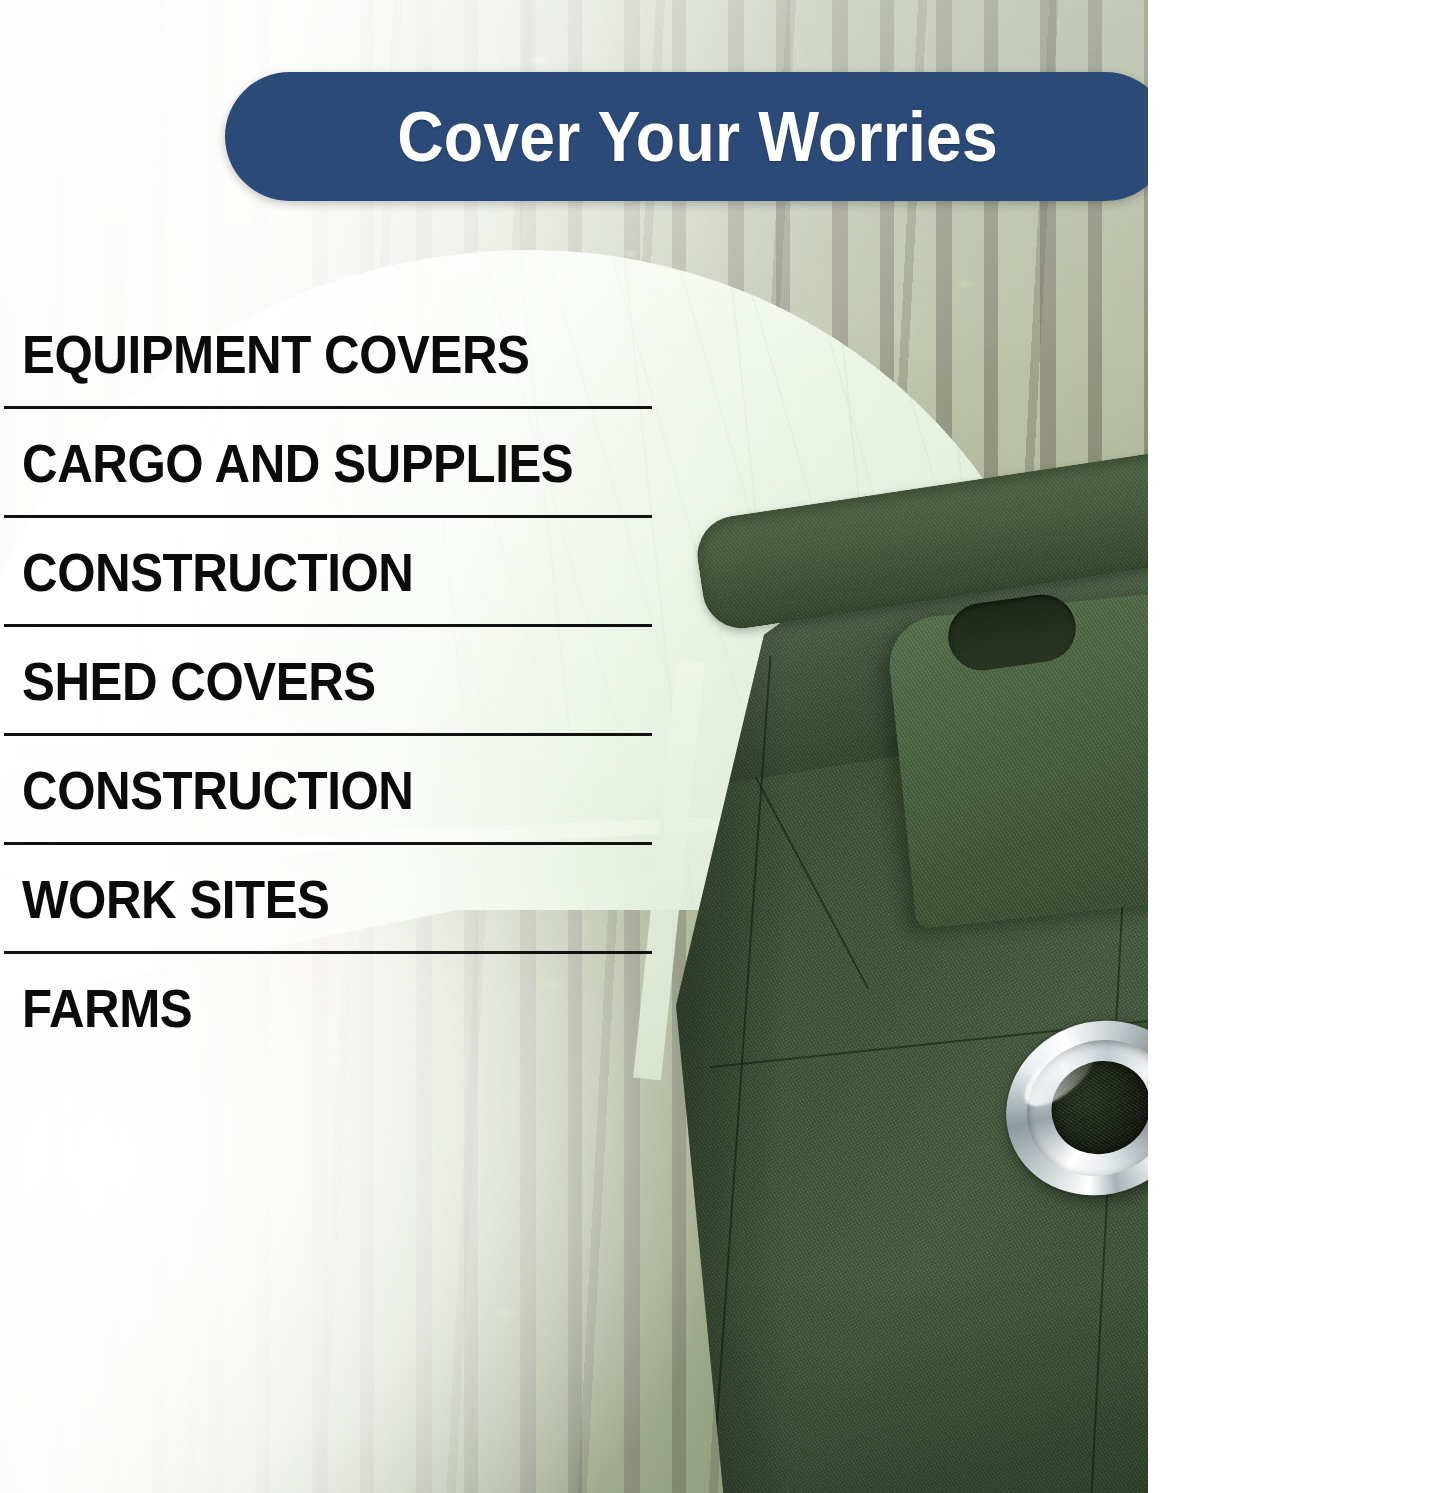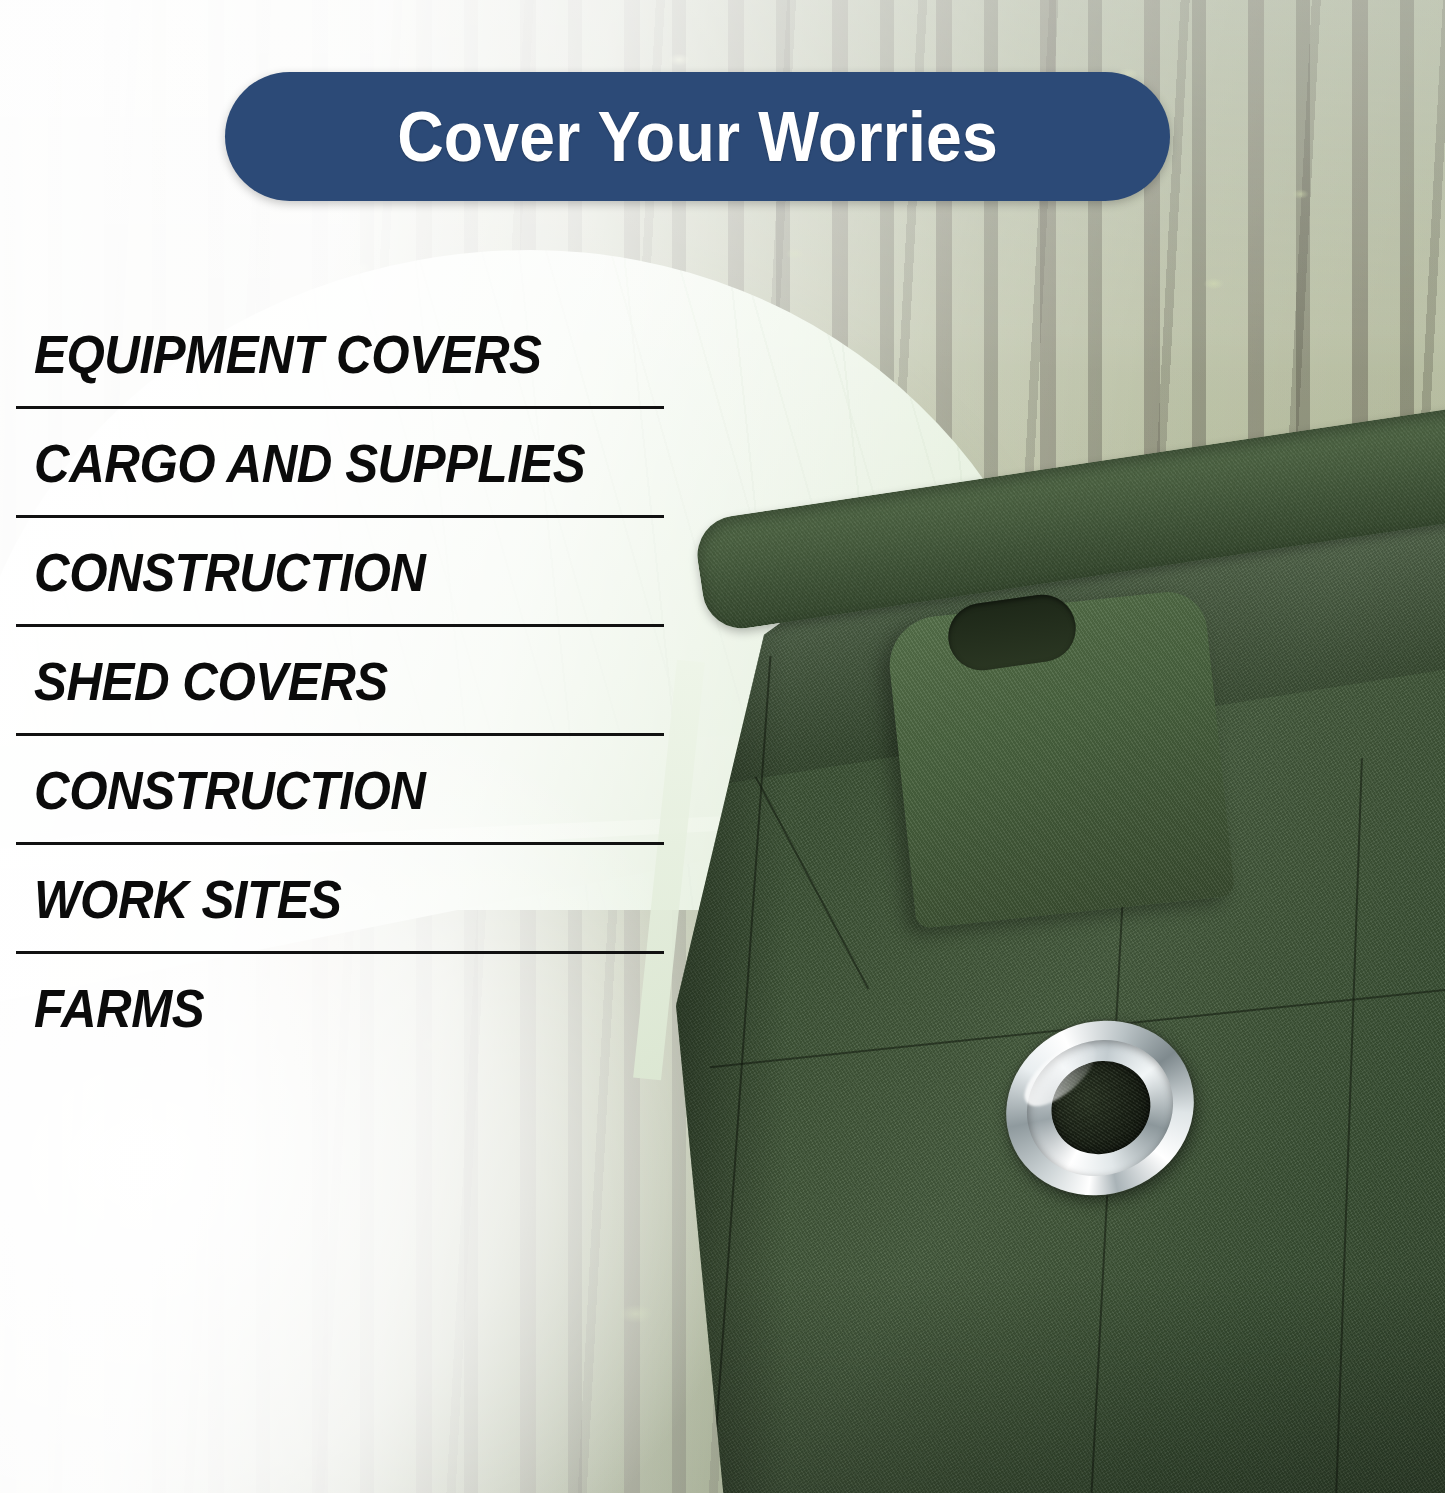--- a/index.html
+++ b/index.html
@@ -1,20 +1,20 @@
 <!DOCTYPE html>
 <html><head>
 <meta charset="utf-8">
 <style>
   html,body{margin:0;padding:0;background:#fff;}
   body{font-family:"Liberation Sans","DejaVu Sans",sans-serif;}
 
   #stage{
     position:relative;
-    width:1445px;height:1493px;
+    width:1148px;height:1493px;
     overflow:hidden;
     background:#c2410c;
   }
 
   
   .bg-layer{position:absolute;inset:0;}
 
   
   .forest{
     background:
@@ -230,21 +230,21 @@
     font-size:70px;
     font-weight:bold;
     letter-spacing:.2px;
     transform:scaleX(.92);
     white-space:nowrap;
     text-shadow:0 1px 2px rgba(0,0,0,.28);
   }
 
   
   .list{
-    position:absolute;left:16px;top:300px;width:652px;font-style:italic;
+    position:absolute;left:4px;top:300px;width:652px;
   }
   .row{
     height:109px;
     display:flex;align-items:center;
     position:relative;
   }
   .row-label{
     margin-left:18px;
     font-size:53px;
     font-weight:bold;

